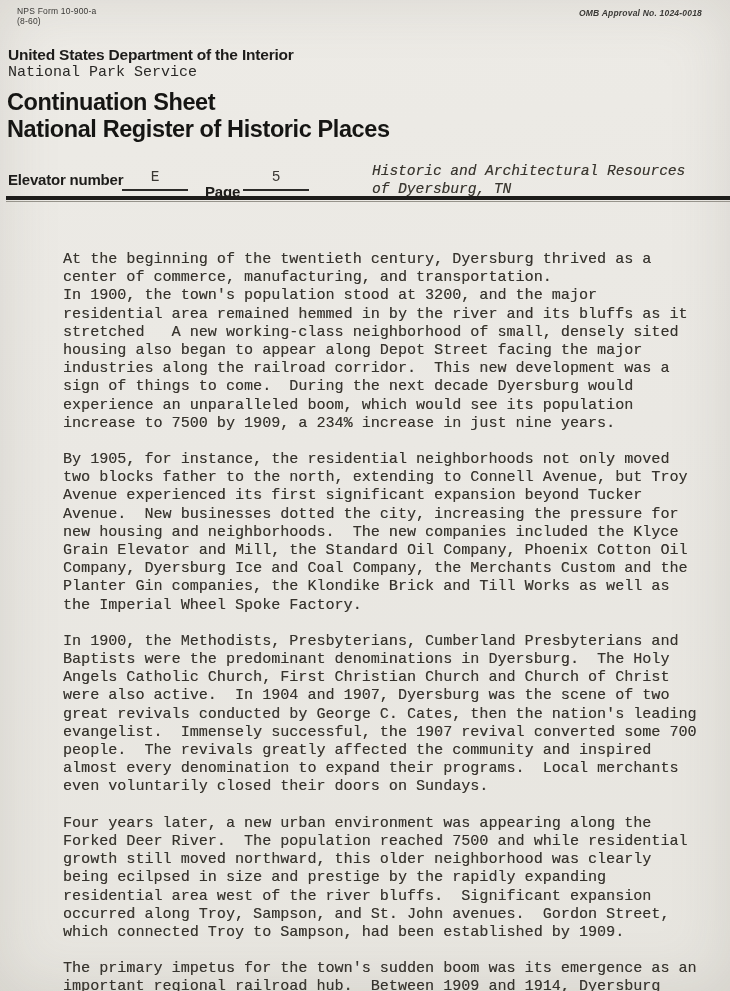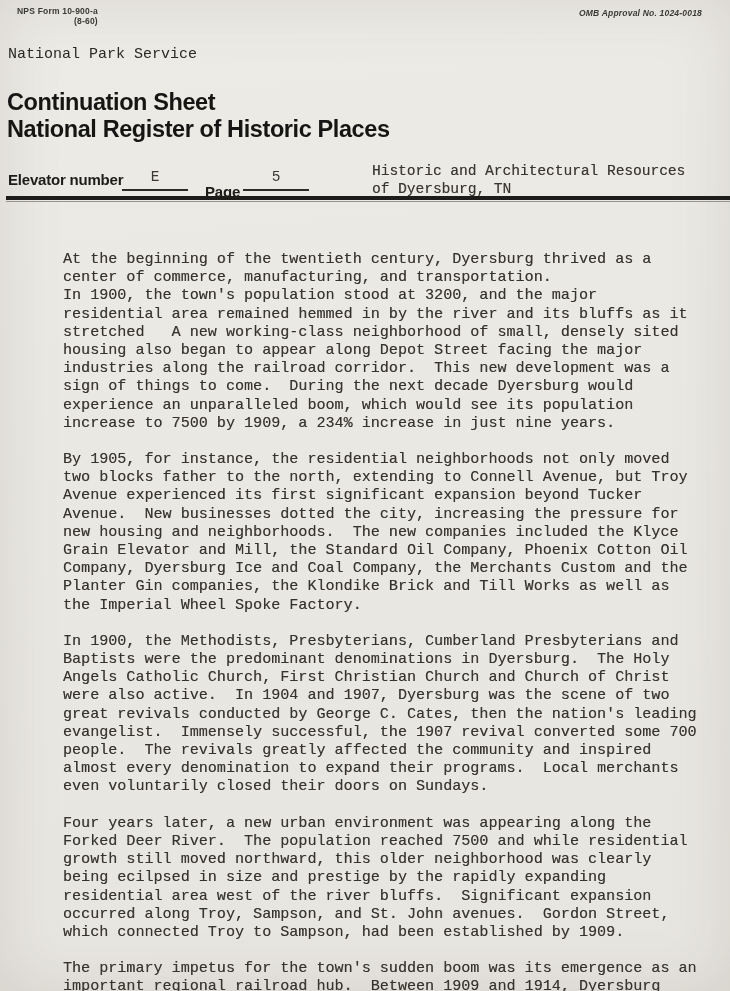--- a/index.html
+++ b/index.html
@@ -6,23 +6,22 @@
   body{background:#d8d6d1;font-family:"Liberation Sans",sans-serif;}
   .page{
     position:relative;width:730px;height:991px;margin:0 auto;overflow:hidden;
     background:linear-gradient(175deg,#edebe6 0%,#eae8e3 45%,#e7e5df 100%);
     box-shadow:inset 0 0 60px rgba(120,115,105,0.18);
     color:#1d1c1a;
   }
   
   .form-meta-left{
     position:absolute;left:17px;top:7px;
-    font-size:8.5px;font-weight:bold;line-height:9.5px;color:#3a3936;
+    font-size:8.5px;font-weight:normal;line-height:9.5px;color:#3a3936;
     letter-spacing:0.2px;
-    text-align:right;
   }
   .form-meta-right{
     position:absolute;right:28px;top:8px;
     font-size:8.5px;font-weight:bold;font-style:italic;color:#3a3936;
     letter-spacing:0.2px;
   }
   
   .agency{position:absolute;left:8px;top:46px;line-height:17.5px;}
   .agency .dept{font-size:15.5px;font-weight:bold;letter-spacing:-0.2px;}
   .agency .svc{font-size:15px;color:#2a2927;font-family:Liberation Mono, monospace;}
@@ -45,20 +44,21 @@
   .blank-e{left:122px;width:66px;}
   .blank-5{left:243px;width:66px;}
   .blank span{display:inline-block;padding-top:3px;}
   
   .property{
     position:absolute;left:372px;top:162px;
     font-family:"Liberation Mono","DejaVu Sans Mono",monospace;
     font-size:14.5px;line-height:18px;color:#39362f;
     white-space:pre-wrap;
     text-shadow:0.3px 0.3px 0.5px rgba(60,55,48,0.5);
+    font-style:italic;
   }
   
   .rule{position:absolute;left:6px;right:0;top:196px;height:7px;}
   .rule::before{content:"";display:block;height:3.5px;background:#1d1c1a;}
   .rule::after{content:"";display:block;height:1px;margin-top:1.5px;background:#97948c;}
   
   .body-text{
     position:absolute;left:62px;top:251px;width:652px;
     font-family:"Liberation Mono","DejaVu Sans Mono",monospace;
     font-size:15px;line-height:18.2px;letter-spacing:0.05px;
@@ -73,20 +73,21 @@
 <div class="page">
 
   <div class="form-meta-left">
     <div>NPS Form 10-900-a</div>
     <div>(8-60)</div>
   </div>
 
   <div class="form-meta-right">OMB Approval No. 1024-0018</div>
 
   <div class="agency">
+    <div class="dept">United States Department of the Interior</div>
     <div class="svc">National Park Service</div>
   </div>
 
   <div class="doc-title">
     <div>Continuation Sheet</div>
     <div>National Register of Historic Places</div>
   </div>
 
   <div class="sec-label">Elevator number</div>
   <div class="blank blank-e">

